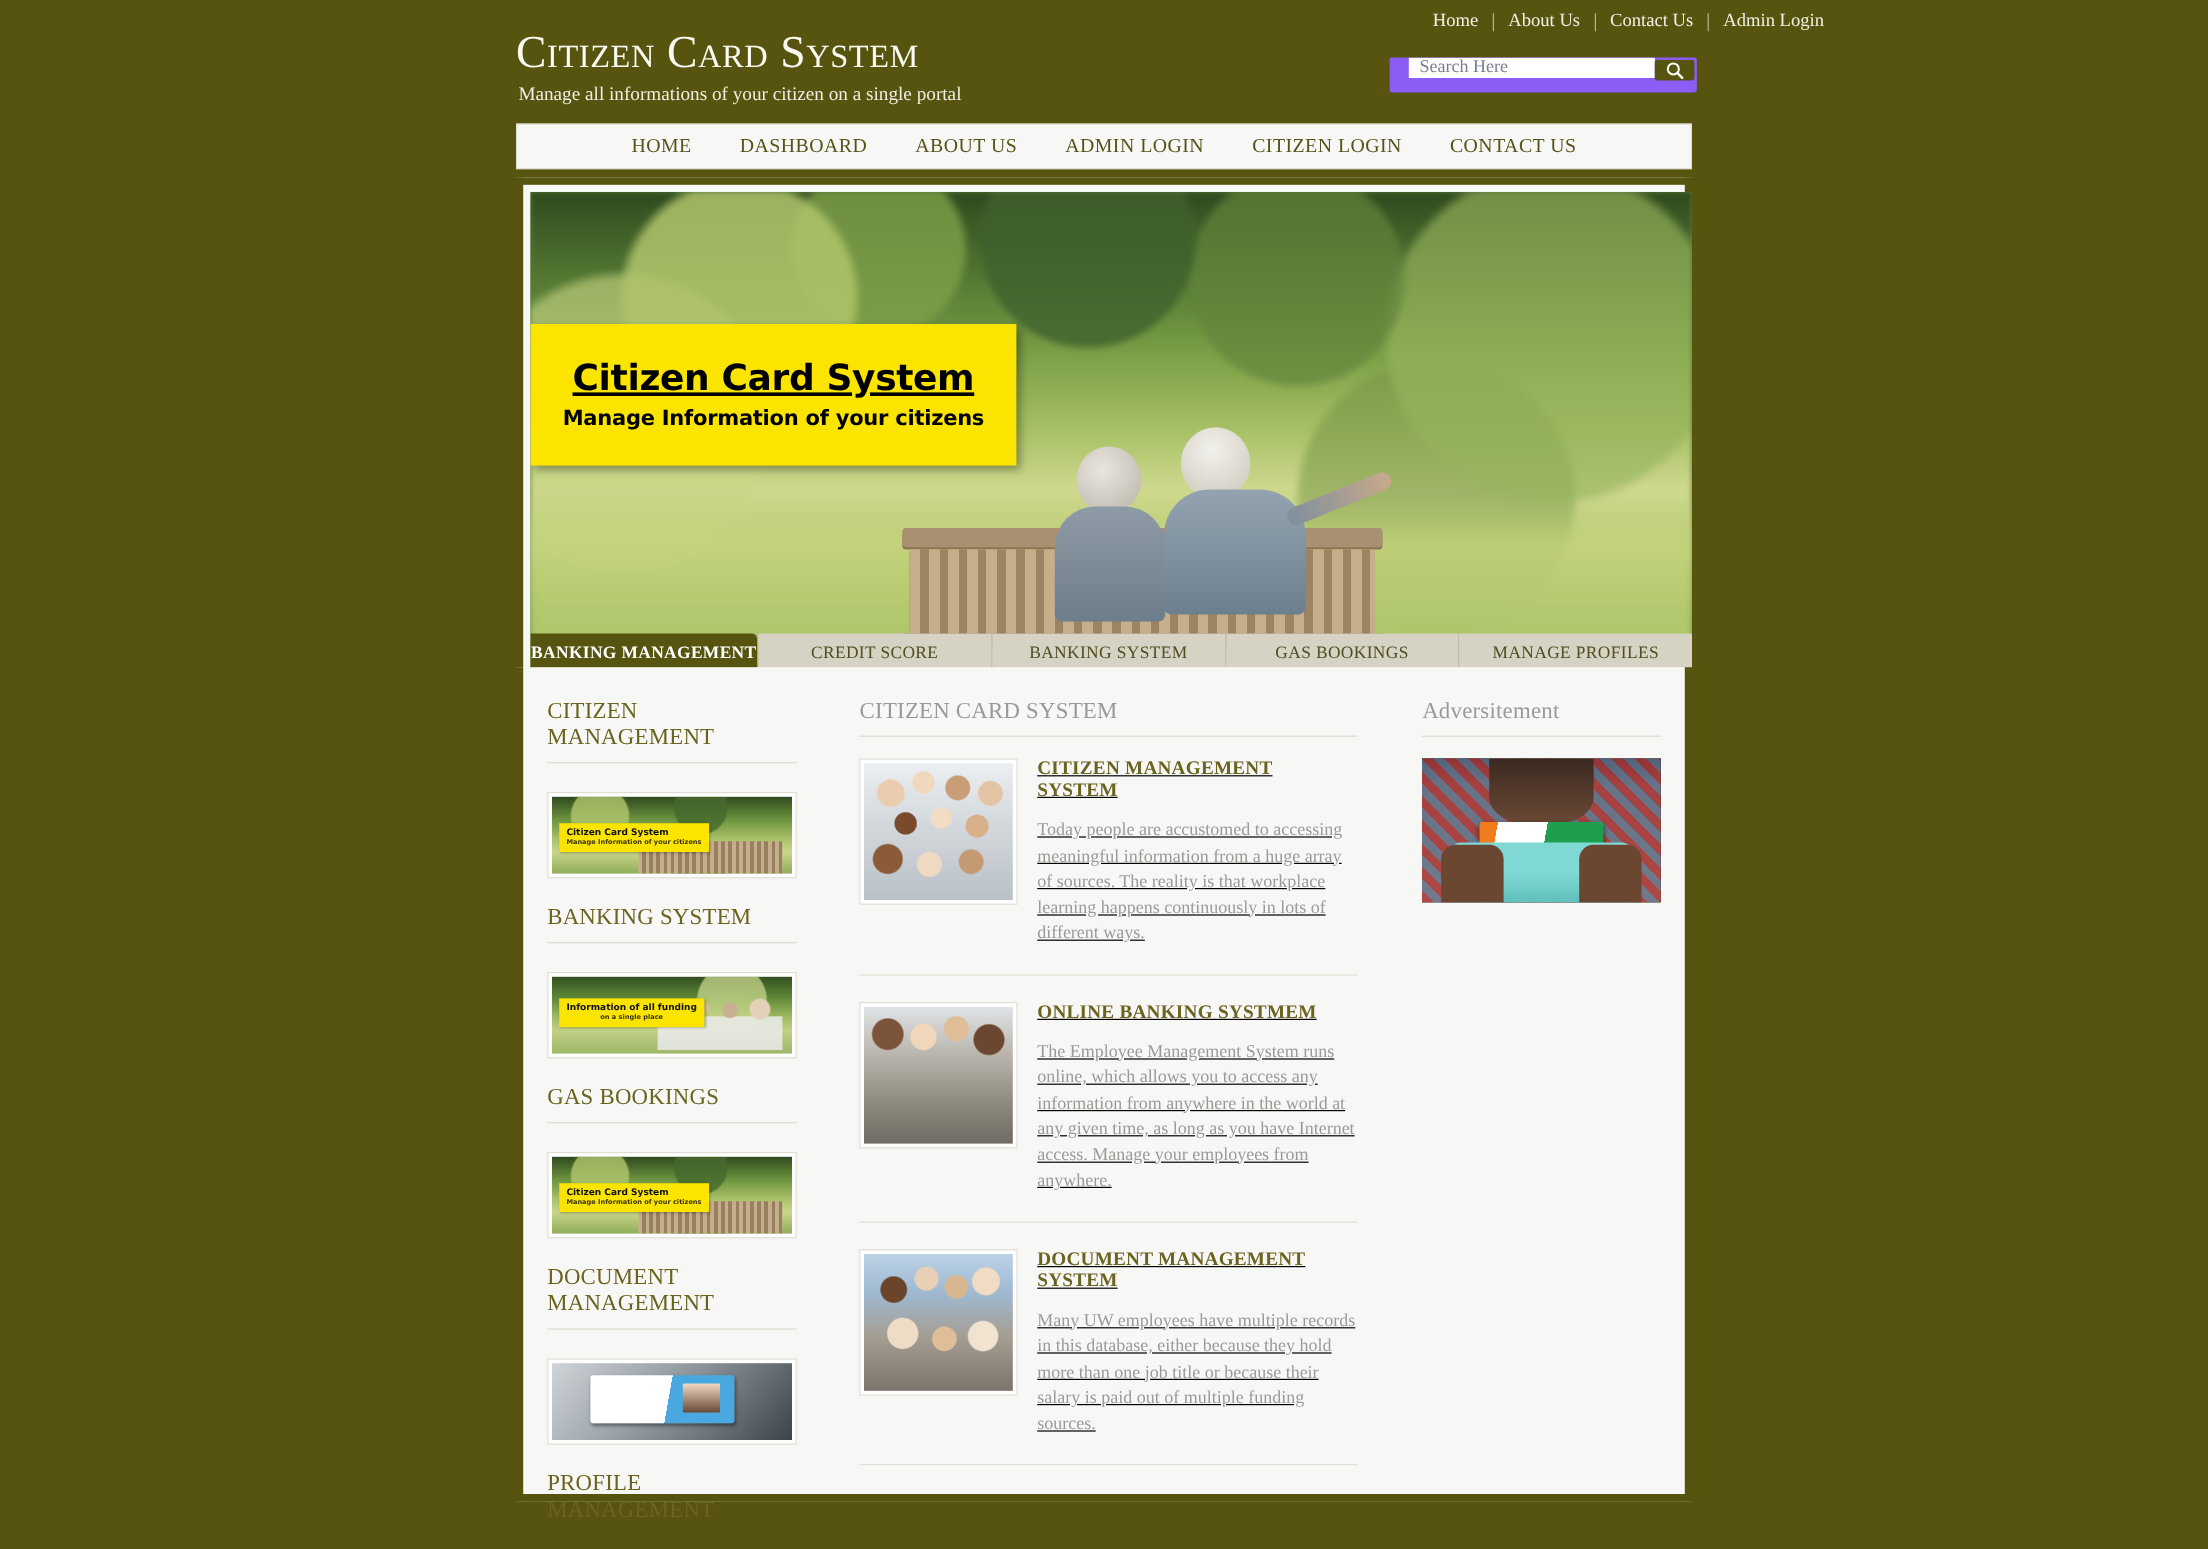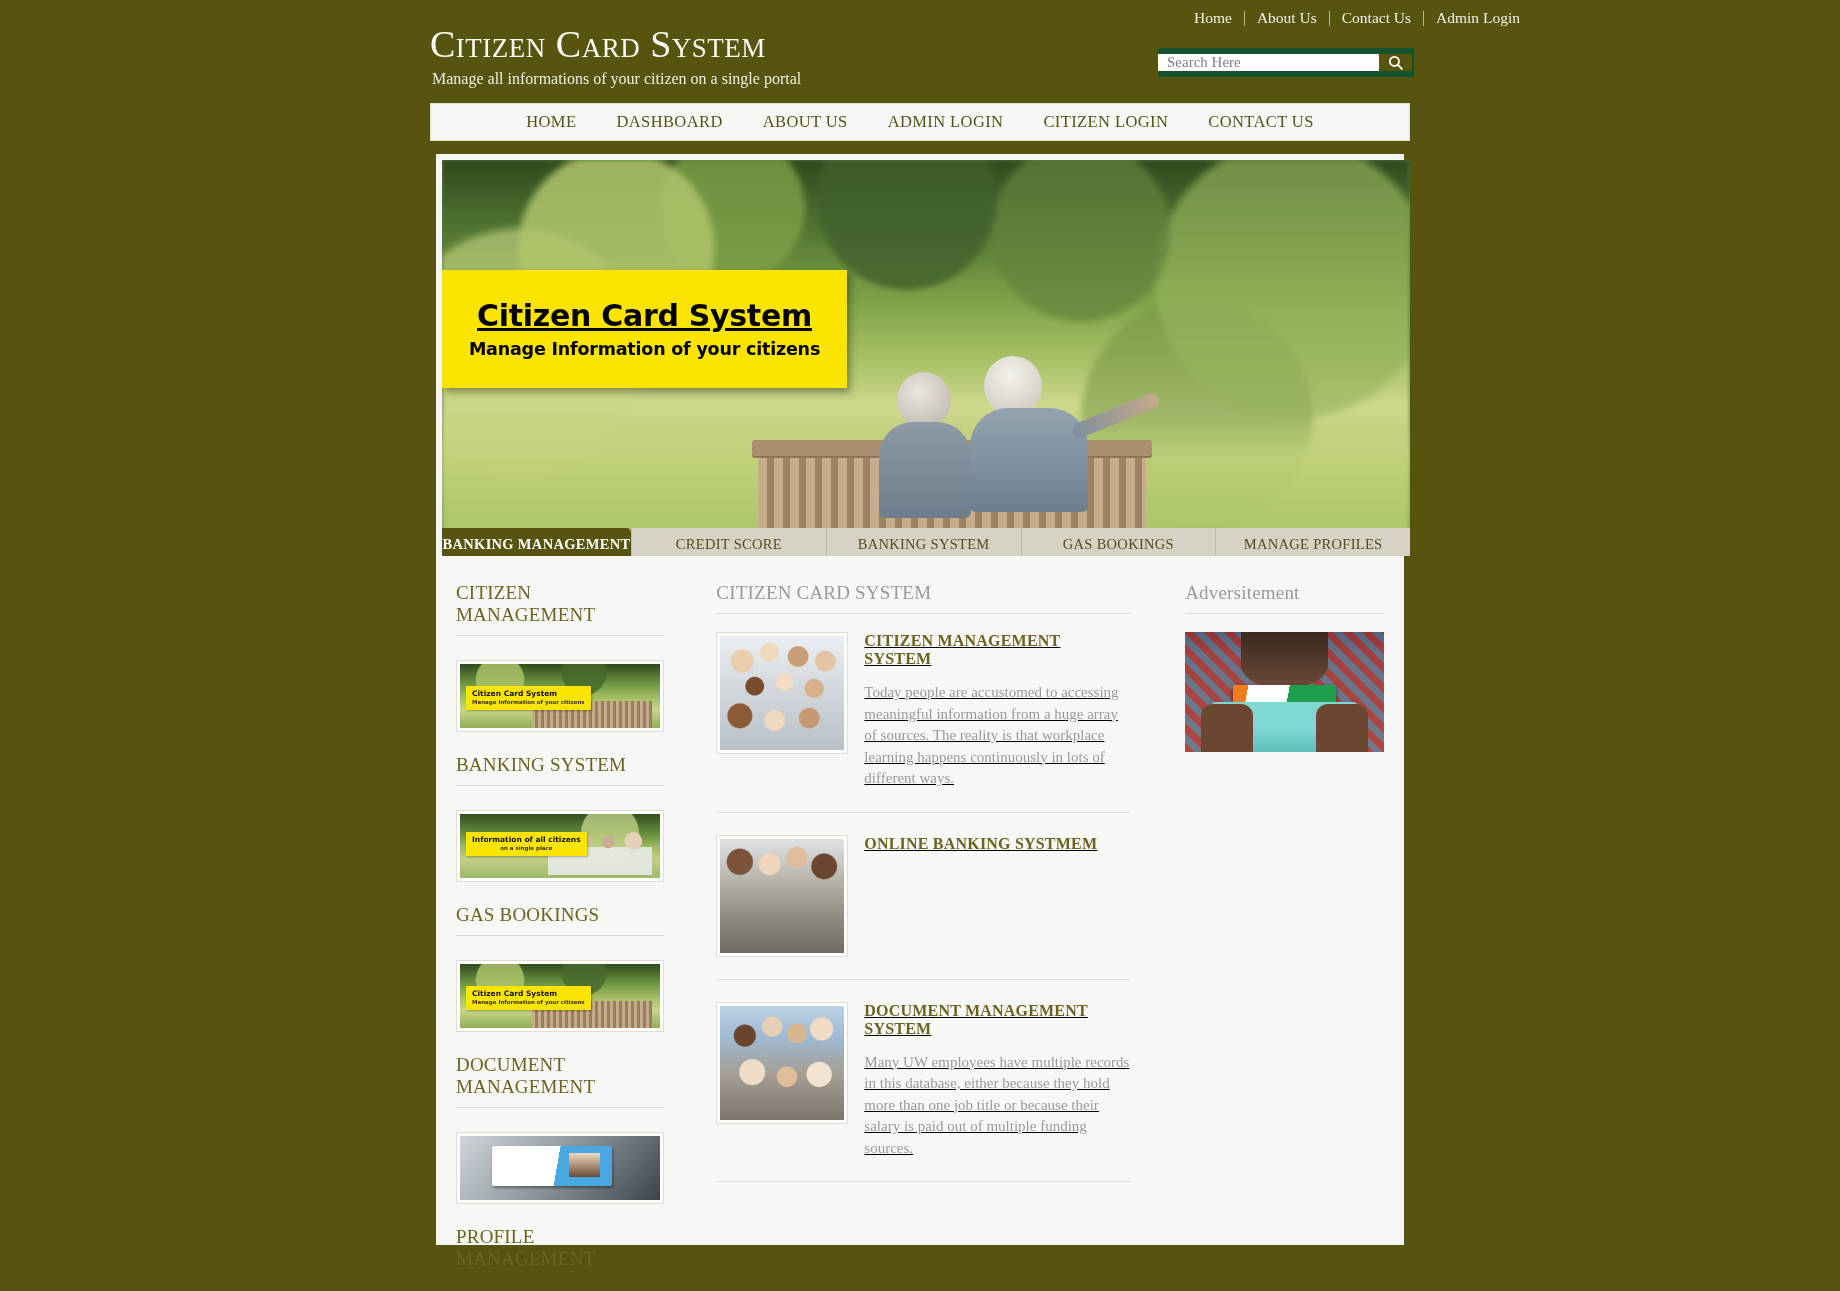--- a/index.html
+++ b/index.html
@@ -58,25 +58,26 @@
     color: #f0eee2;
     margin: 6px 0 0 2px;
     line-height: 18px;
   }
 
   
   .searchbox {
     position: absolute;
     top: 48px; left: 1158px;
     width: 256px; height: 29px;
-    background: #14532d;
+    background: #8b5cf6;
     display: flex;
-    align-items: center;
+    align-items: flex-start;
     border-radius: 2px;
     overflow: hidden;
+    padding-left: 16px;
   }
   .search-input {
     flex: 1;
     border: none;
     outline: none;
     padding: 0 9px;
     font-family: "Liberation Serif", serif;
     font-size: 15px;
     color: #333;
     background: #fff;
@@ -551,21 +552,21 @@
           </div>
         </div>
       </div>
 
       <h3 class="sec-head">BANKING SYSTEM</h3>
       <div class="sec-rule"></div>
       <div class="thumb-card">
         <div class="thumb t-park2">
           <div class="mini-people"></div>
           <div class="thumb-label center">
-            <span>Information of all citizens</span>
+            <span>Information of all funding</span>
             <small>on a single place</small>
           </div>
         </div>
       </div>
 
       <h3 class="sec-head">GAS BOOKINGS</h3>
       <div class="sec-rule"></div>
       <div class="thumb-card">
         <div class="thumb t-park">
           <div class="bench-mini"></div>
@@ -601,20 +602,21 @@
         </div>
       </div>
       <div class="art-sep"></div>
 
       <div class="article">
         <div class="art-thumb">
           <div class="art-thumb-inner crowd2"></div>
         </div>
         <div class="art-body">
           <h4 class="art-title">ONLINE BANKING SYSTMEM</h4>
+          <p class="art-text">The Employee Management System runs online, which allows you to access any information from anywhere in the world at any given time, as long as you have Internet access. Manage your employees from anywhere.</p>
         </div>
       </div>
       <div class="art-sep"></div>
 
       <div class="article">
         <div class="art-thumb">
           <div class="art-thumb-inner crowd3"></div>
         </div>
         <div class="art-body">
           <h4 class="art-title">DOCUMENT MANAGEMENT SYSTEM</h4>

